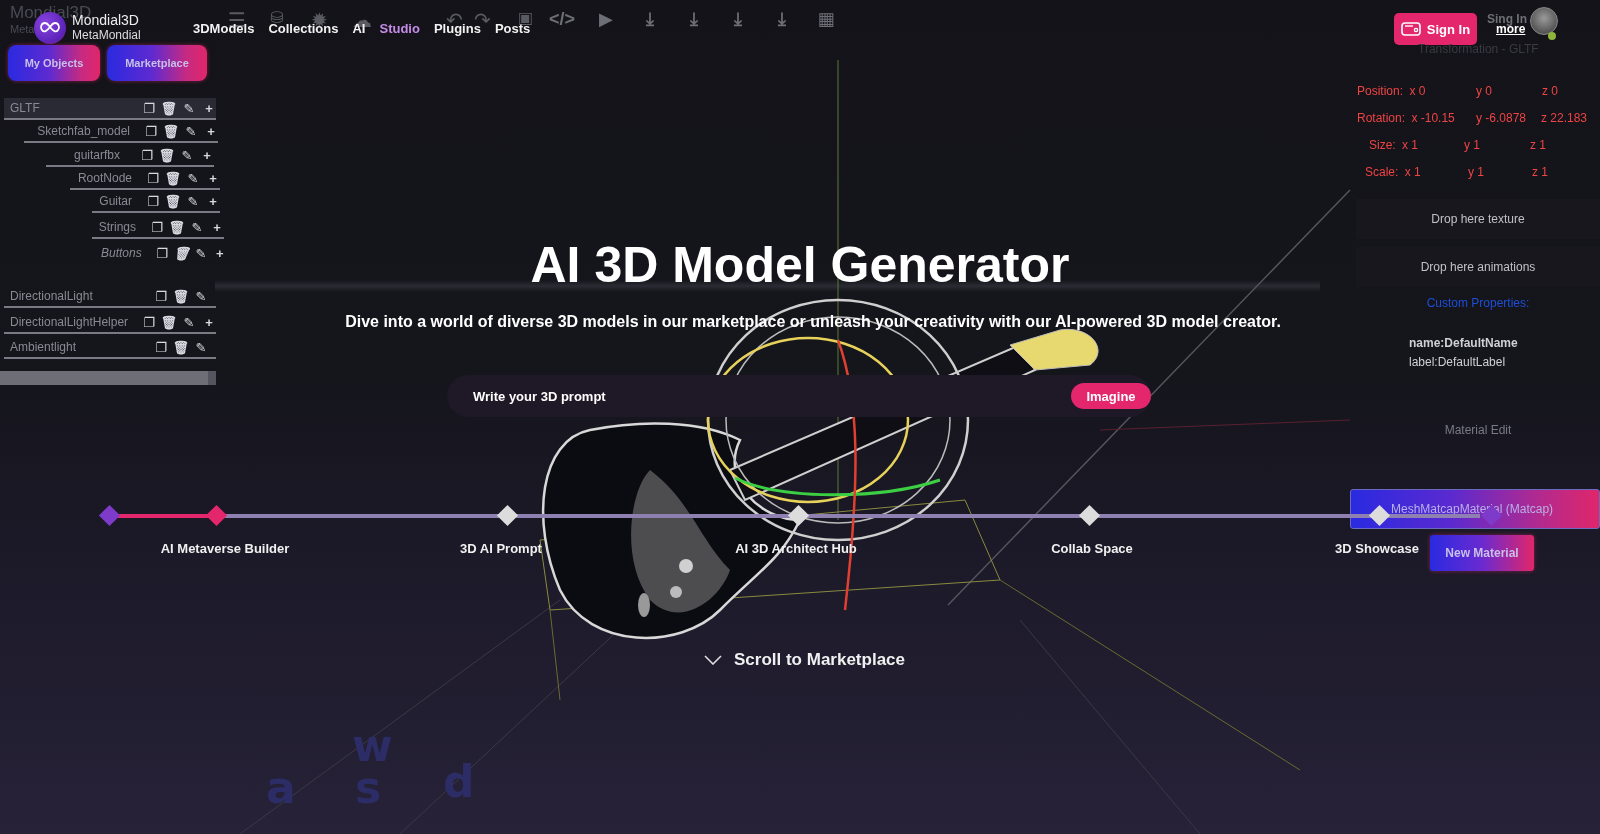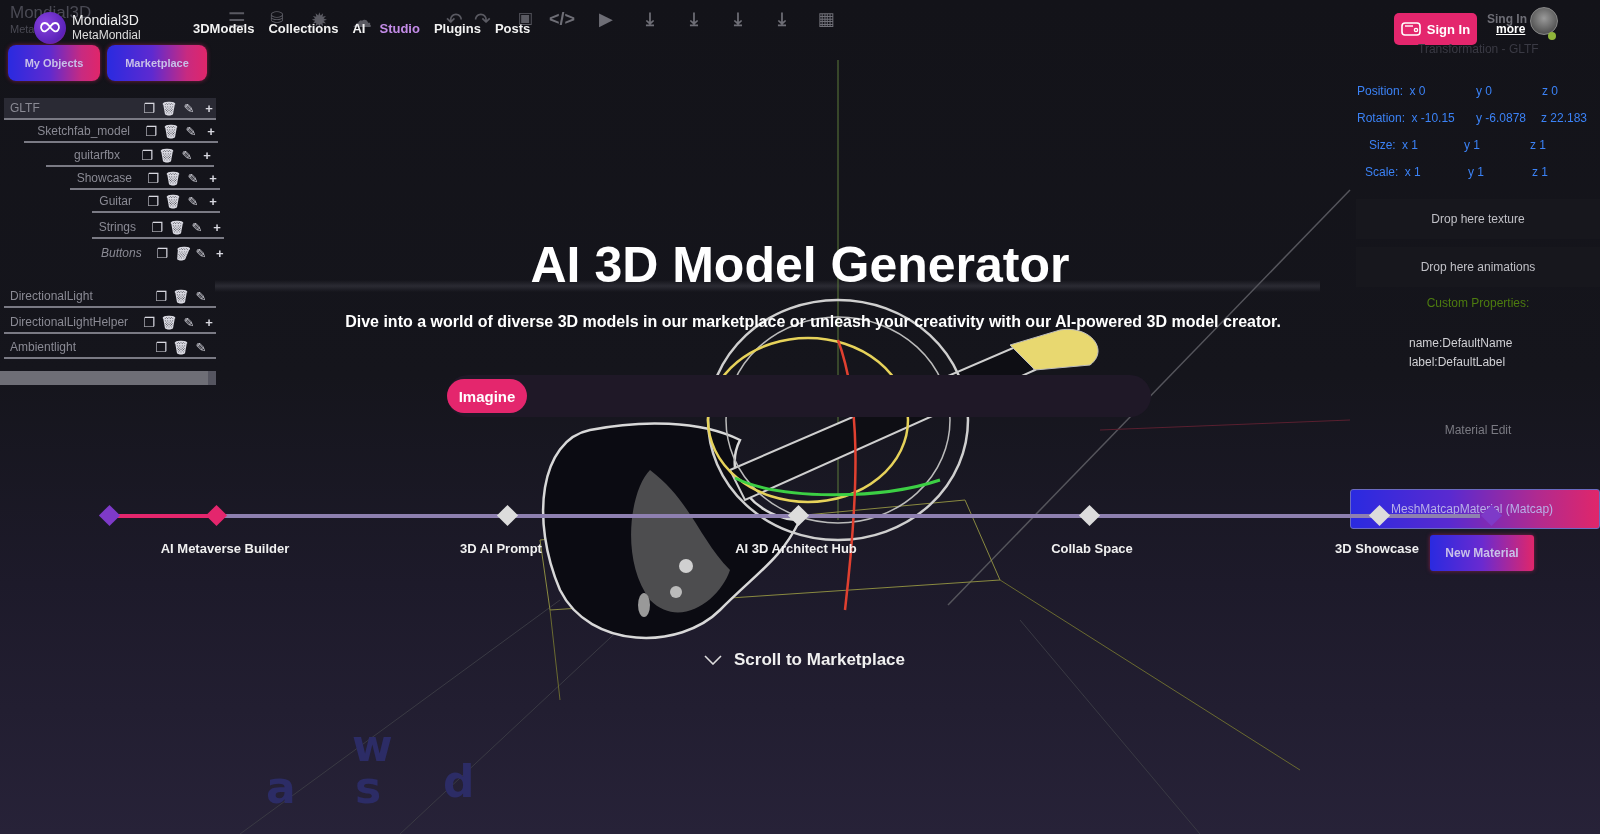--- a/index.html
+++ b/index.html
@@ -66,23 +66,23 @@
       box-shadow: 0 0 4px rgba(230,40,110,0.5);
       border: none;
     }
     .left-panel { position: absolute; left: 0; top: 88px; width: 218px; height: 300px; }
     .tree-row { position: absolute; height: 22px; display: flex; align-items: center; justify-content: flex-end; font-size: 12px; color: #8a8a94; border-bottom: 2px solid #7a7a84; }
     .tree-row.selected { background: #2a2a34; }
     .tree-row .lbl { margin-right: 8px; }
     .row-icon { width: 14px; height: 14px; margin-left: 6px; color: #d8d8e0; display: flex; align-items: center; justify-content: center; font-size: 13px; font-weight: bold; }
     .left-scrollbar { position: absolute; left: 0; top: 371px; width: 216px; height: 14px; background: #6e6e76; }
     .left-scrollbar .thumb { position: absolute; right: 0; top: 0; width: 8px; height: 14px; background: #555560; }
-    .tf-row { position: absolute; font-size: 12px; color: #3b82f6; white-space: nowrap; }
+    .tf-row { position: absolute; font-size: 12px; color: #ef4444; white-space: nowrap; }
     .drop-box { position: absolute; left: 1356px; width: 244px; height: 40px; background: #17171d; color: #c0c0c6; font-size: 12px; display:flex; align-items:center; justify-content:center; }
-    .custom-title { position: absolute; left: 1356px; top: 296px; width: 244px; text-align:center; color:#4d7c0f; font-size: 12px; }
+    .custom-title { position: absolute; left: 1356px; top: 296px; width: 244px; text-align:center; color:#1d4ed8; font-size: 12px; }
     .custom-prop { position: absolute; left: 1409px; color: #d0d0d4; font-size: 12px; }
     .material-edit { position: absolute; left: 1356px; top: 423px; width: 244px; text-align:center; color:#7a7a82; font-size: 12px; }
     .material-select {
       position: absolute; left: 1350px; top: 489px; width: 250px; height: 40px; border-radius: 3px;
       background: linear-gradient(90deg, #2a2ae0 0%, #5a2ad0 40%, #b02a90 75%, #e0266a 100%);
       color: #b8b0e8; font-size: 12px; display: flex; align-items: center; padding-left: 40px; border: 1px solid #6a6ac0;
     }
     .new-material {
       position: absolute; left: 1430px; top: 535px; width: 104px; height: 36px; border-radius: 3px;
       background: linear-gradient(90deg, #2a2ae0 0%, #6a2ad0 50%, #e0266a 100%);
@@ -103,22 +103,22 @@
       position: absolute; left: 447px; top: 375px; width: 704px; height: 42px; border-radius: 21px;
       background: #1f1827; display: flex; align-items: center;
     }
     .prompt-input {
       flex: 1; height: 100%; background: transparent; border: none; outline: none;
       color: #fff; font-size: 13px; font-weight: bold; padding-left: 26px;
       font-family: "Liberation Sans", sans-serif;
     }
     .prompt-input::placeholder { color: #fff; }
     .imagine-btn {
-      width: 80px; height: 34px; border-radius: 17px; background: #e4266d; color: #fff;
-      font-size: 15px; font-weight: bold; border: none; margin-right: 0px;
+      width: 80px; height: 26px; border-radius: 17px; background: #e4266d; color: #fff;
+      font-size: 13px; font-weight: bold; border: none; margin-right: 0px;
       font-family: "Liberation Sans", sans-serif;
     }
 
     
     .timeline-line { position: absolute; left: 110px; right: 120px; top: 514px; height: 4px; background: #8e80b0; }
     .timeline-progress { position: absolute; left: 110px; width: 107px; top: 514px; height: 4px; background: #e4266d; }
     .diamond { position: absolute; width: 15px; height: 15px; transform: rotate(45deg); }
     .tl-label { position: absolute; top: 541px; font-size: 13px; font-weight: bold; color: #f0f0f0; white-space: nowrap; transform: translateX(-50%); }
 
     .scroll-link { position: absolute; left: 704px; top: 650px; display: flex; align-items: center; gap: 12px; color: #f0f0f0; font-size: 17px; font-weight: bold; text-decoration: none; }
@@ -242,21 +242,21 @@
     <span class="row-icon">+</span>
   </div>
   <div class="tree-row" style="left:46px; right:4px; top:57px;">
     <span class="lbl" style="margin-right:14px;">guitarfbx</span>
     <span class="row-icon">❐</span>
     <span class="row-icon">🗑︎</span>
     <span class="row-icon">✎</span>
     <span class="row-icon">+</span>
   </div>
   <div class="tree-row" style="left:70px; right:-2px; top:80px;">
-    <span class="lbl">Showcase</span>
+    <span class="lbl">RootNode</span>
     <span class="row-icon">❐</span>
     <span class="row-icon">🗑︎</span>
     <span class="row-icon">✎</span>
     <span class="row-icon">+</span>
   </div>
   <div class="tree-row" style="left:92px; right:-2px; top:103px;">
     <span class="lbl">Guitar</span>
     <span class="row-icon">❐</span>
     <span class="row-icon">🗑︎</span>
     <span class="row-icon">✎</span>
@@ -333,30 +333,31 @@
     <span>Scale:</span>
     <span style="margin-left:3px;">x 1</span>
   </div>
   <div class="tf-row" style="left:1468px; top:165px;">y 1</div>
   <div class="tf-row" style="left:1532px; top:165px;">z 1</div>
 </div>
 
 <div class="drop-box" style="top:199px;">Drop here texture</div>
 <div class="drop-box" style="top:247px;">Drop here animations</div>
 <div class="custom-title">Custom Properties:</div>
-<div class="custom-prop" style="top:336px;">name:DefaultName</div>
+<div class="custom-prop" style="top:336px;font-weight:bold;">name:DefaultName</div>
 <div class="custom-prop" style="top:355px;">label:DefaultLabel</div>
 <div class="material-edit">Material Edit</div>
 <div class="material-select">MeshMatcapMaterial (Matcap)</div>
 <button class="new-material">New Material</button>
 
 <h1 class="hero-title">AI 3D Model Generator</h1>
 <p class="hero-sub">Dive into a world of diverse 3D models in our marketplace or unleash your creativity with our AI-powered 3D model creator.</p>
 
 <div class="prompt-bar">
+  <input class="prompt-input" type="text" placeholder="Write your 3D prompt" style="">
   <button class="imagine-btn">Imagine</button>
 </div>
 
 <div class="timeline-line"></div>
 <div class="timeline-progress"></div>
 <div class="diamond" style="left:102px; top:508px; background:#7e3ac8;"></div>
 <div class="diamond" style="left:209px; top:508px; background:#e4266d;"></div>
 <div class="diamond" style="left:500px; top:508px; background:#dcdcdc;"></div>
 <div class="diamond" style="left:791px; top:508px; background:#dcdcdc;"></div>
 <div class="diamond" style="left:1082px; top:508px; background:#dcdcdc;"></div>

